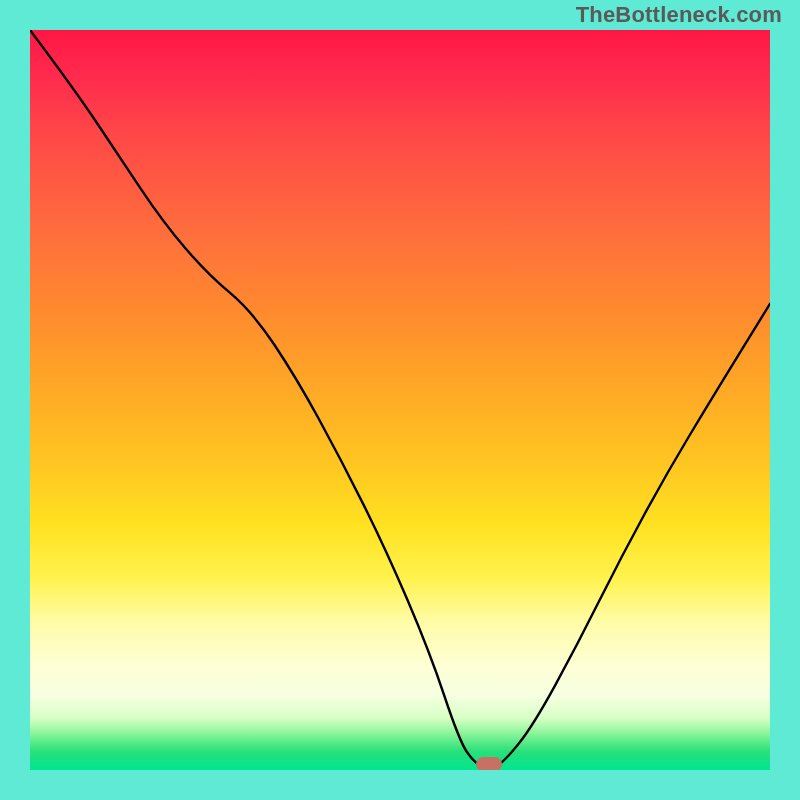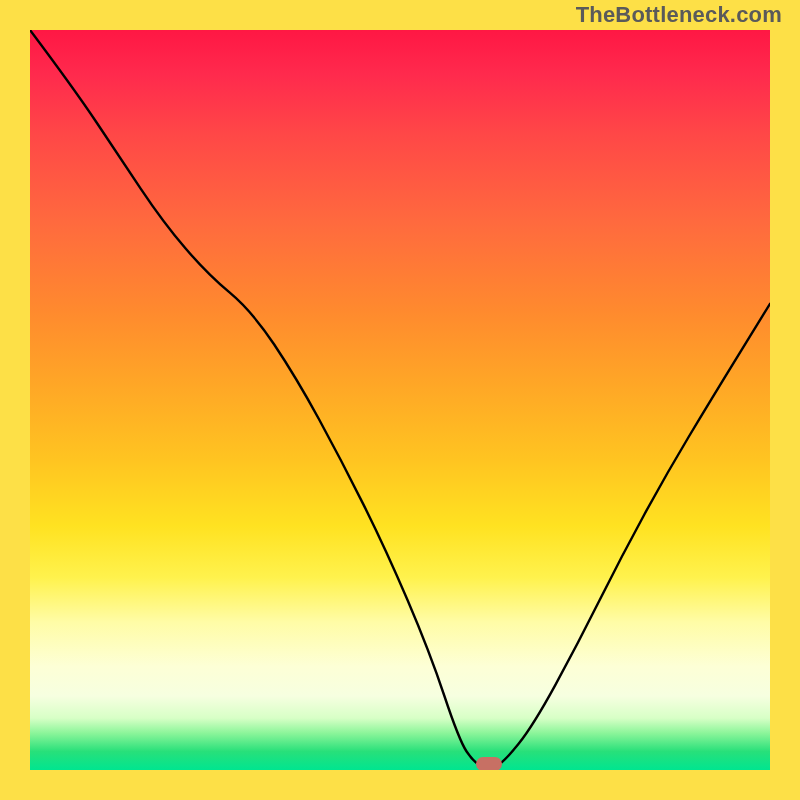--- a/index.html
+++ b/index.html
@@ -8,21 +8,21 @@
     width: 800px;
     height: 800px;
     background: #000;
     font-family: Arial, Helvetica, sans-serif;
     overflow: hidden;
   }
   .frame {
     position: relative;
     width: 800px;
     height: 800px;
-    background: #fde047;
+    background: #5eead4;
   }
   .watermark {
     position: absolute;
     top: 2px;
     right: 18px;
     font-size: 22px;
     font-weight: 600;
     color: #5a5a5a;
     letter-spacing: 0.2px;
     user-select: none;

